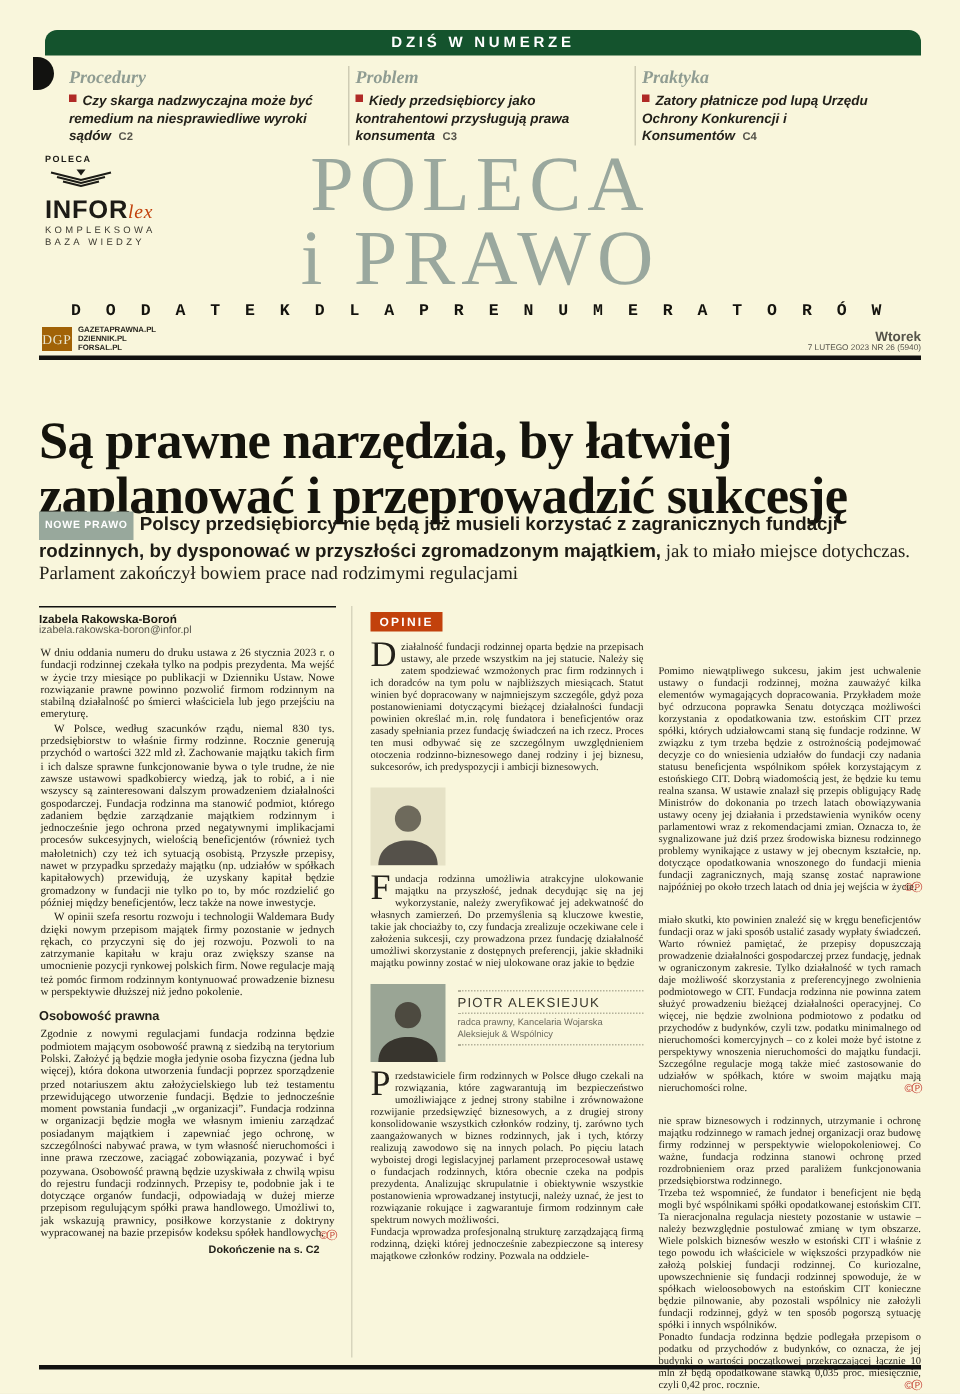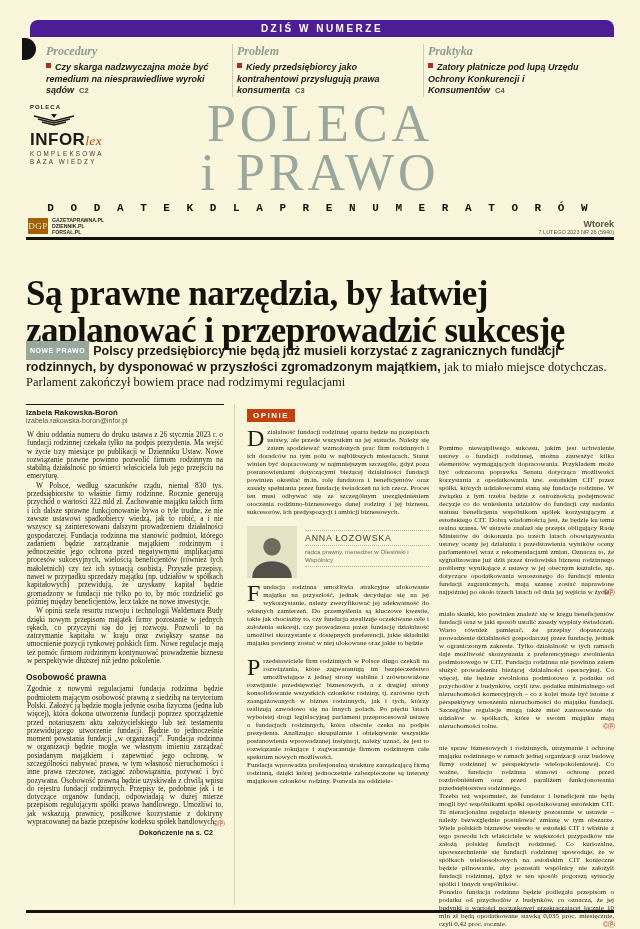--- a/index.html
+++ b/index.html
@@ -1,20 +1,20 @@
 <!DOCTYPE html>
 <html lang="pl"><head>
 <meta charset="utf-8">
 <style>
   html,body{margin:0;padding:0;}
   body{background:#e8e5cf;font-family:"Liberation Serif",serif;}
   .page{position:relative;width:640px;height:929px;background:#f9f6dc;overflow:hidden;margin:0 auto;color:#23211a;}
 
   
-  .topbar{position:absolute;left:30px;right:26px;top:20px;height:17px;background:#4c1d95;border-radius:8px 8px 0 0;
+  .topbar{position:absolute;left:30px;right:26px;top:20px;height:17px;background:#14532d;border-radius:8px 8px 0 0;
           color:#fff;font-family:"Liberation Sans",sans-serif;font-weight:bold;font-size:10px;letter-spacing:2.5px;
           display:flex;align-items:center;justify-content:center;}
   .left-notch{position:absolute;left:22px;top:38px;width:14px;height:22px;background:#121210;border-radius:0 11px 11px 0;}
 
   
   .teasers{position:absolute;left:42px;right:26px;top:44px;display:flex;}
   .teaser{flex:1;padding:0 14px 0 4px;border-right:1px solid #cfccb4;}
   .teaser:last-child{border-right:none;}
   .teaser h3{margin:0 0 3px 0;font-family:"Liberation Serif",serif;font-style:italic;font-weight:bold;
              font-size:12px;color:#8f9c92;}
@@ -189,29 +189,37 @@
           </div>
 
           <div class="expert">
             <div class="expert-head">
               <div class="photo" style="background:#e6e2c6;">
                 <svg width="50" height="50" viewBox="0 0 24 24">
                     <circle cx="12" cy="9" r="4.2" fill="#6e6a5c"></circle>
                     <path d="M2.5 24c0-5.5 4.5-8 9.5-8s9.5 2.5 9.5 8z" fill="#55514a"></path>
                   </svg>
               </div>
+            </div>
+            <p class="op-text dropcap">Fundacja rodzinna umożliwia atrakcyjne ulokowanie majątku na przyszłość, jednak decydując się na jej wykorzystanie, należy zweryfikować jej adekwatność do własnych zamierzeń. Do przemyślenia są kluczowe kwestie, takie jak chociażby to, czy fundacja zrealizuje oczekiwane cele i założenia sukcesji, czy prowadzona przez fundację działalność umożliwi skorzystanie z dostępnych preferencji, jakie składniki majątku powinny zostać w niej ulokowane oraz jakie to będzie</p>
+          </div>
+
+          <div class="expert">
+            <div class="expert-head">
+              <div class="photo" style="background:#9aa595;">
+                <svg width="50" height="50" viewBox="0 0 24 24">
+                    <circle cx="12" cy="9" r="4.2" fill="#4d4a40"></circle>
+                    <path d="M2.5 24c0-5.5 4.5-8 9.5-8s9.5 2.5 9.5 8z" fill="#38352e"></path>
+                  </svg>
+              </div>
               <div class="expert-meta">
-                <div class="expert-name">ANNA ŁOZOWSKA</div>
-                <div class="expert-role">radca prawny, menedżer w Olesiński i Wspólnicy</div>
+                <div class="expert-name">PIOTR ALEKSIEJUK</div>
+                <div class="expert-role">radca prawny, Kancelaria Wojarska Aleksiejuk &amp; Wspólnicy</div>
               </div>
             </div>
-            <p class="op-text dropcap">Fundacja rodzinna umożliwia atrakcyjne ulokowanie majątku na przyszłość, jednak decydując się na jej wykorzystanie, należy zweryfikować jej adekwatność do własnych zamierzeń. Do przemyślenia są kluczowe kwestie, takie jak chociażby to, czy fundacja zrealizuje oczekiwane cele i założenia sukcesji, czy prowadzona przez fundację działalność umożliwi skorzystanie z dostępnych preferencji, jakie składniki majątku powinny zostać w niej ulokowane oraz jakie to będzie</p>
-          </div>
-
-          <div class="expert">
             <p class="op-text dropcap">Przedstawiciele firm rodzinnych w Polsce długo czekali na rozwiązania, które zagwarantują im bezpieczeństwo umożliwiające z jednej strony stabilne i zrównoważone rozwijanie przedsięwzięć biznesowych, a z drugiej strony konsolidowanie wszystkich członków rodziny, tj. zarówno tych zaangażowanych w biznes rodzinnych, jak i tych, którzy realizują zawodowo się na innych polach. Po pięciu latach wyboistej drogi legislacyjnej parlament przeprocesował ustawę o fundacjach rodzinnych, która obecnie czeka na podpis prezydenta. Analizując skrupulatnie i obiektywnie wszystkie postanowienia wprowadzanej instytucji, należy uznać, że jest to rozwiązanie rokujące i zagwarantuje firmom rodzinnym całe spektrum nowych możliwości.</p>
             <p class="op-text">Fundacja wprowadza profesjonalną strukturę zarządzającą firmą rodzinną, dzięki której jednocześnie zabezpieczone są interesy majątkowe członków rodziny. Pozwala na oddziele-</p>
           </div>
 
         </div>
 
         <div class="op-right">
           <div class="block">
             <p class="op-text">Pomimo niewątpliwego sukcesu, jakim jest uchwalenie ustawy o fundacji rodzinnej, można zauważyć kilka elementów wymagających dopracowania. Przykładem może być odrzucona poprawka Senatu dotycząca możliwości korzystania z opodatkowania tzw. estońskim CIT przez spółki, których udziałowcami staną się fundacje rodzinne. W związku z tym trzeba będzie z ostrożnością podejmować decyzje co do wniesienia udziałów do fundacji czy nadania statusu beneficjenta wspólnikom spółek korzystającym z estońskiego CIT. Dobrą wiadomością jest, że będzie ku temu realna szansa. W ustawie znalazł się przepis obligujący Radę Ministrów do dokonania po trzech latach obowiązywania ustawy oceny jej działania i przedstawienia wyników oceny parlamentowi wraz z rekomendacjami zmian. Oznacza to, że sygnalizowane już dziś przez środowiska biznesu rodzinnego problemy wynikające z ustawy w jej obecnym kształcie, np. dotyczące opodatkowania wnoszonego do fundacji mienia fundacji zagranicznych, mają szansę zostać naprawione najpóźniej po około trzech latach od dnia jej wejścia w życie.</p>
             <span class="endmark op">©Ⓟ</span>

